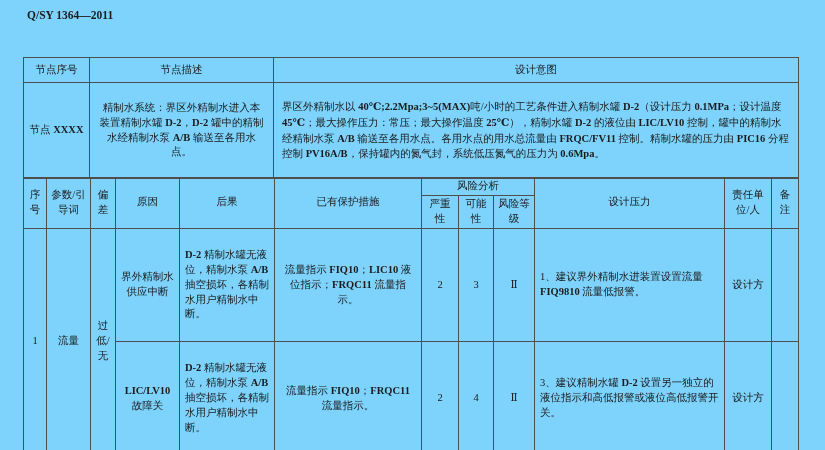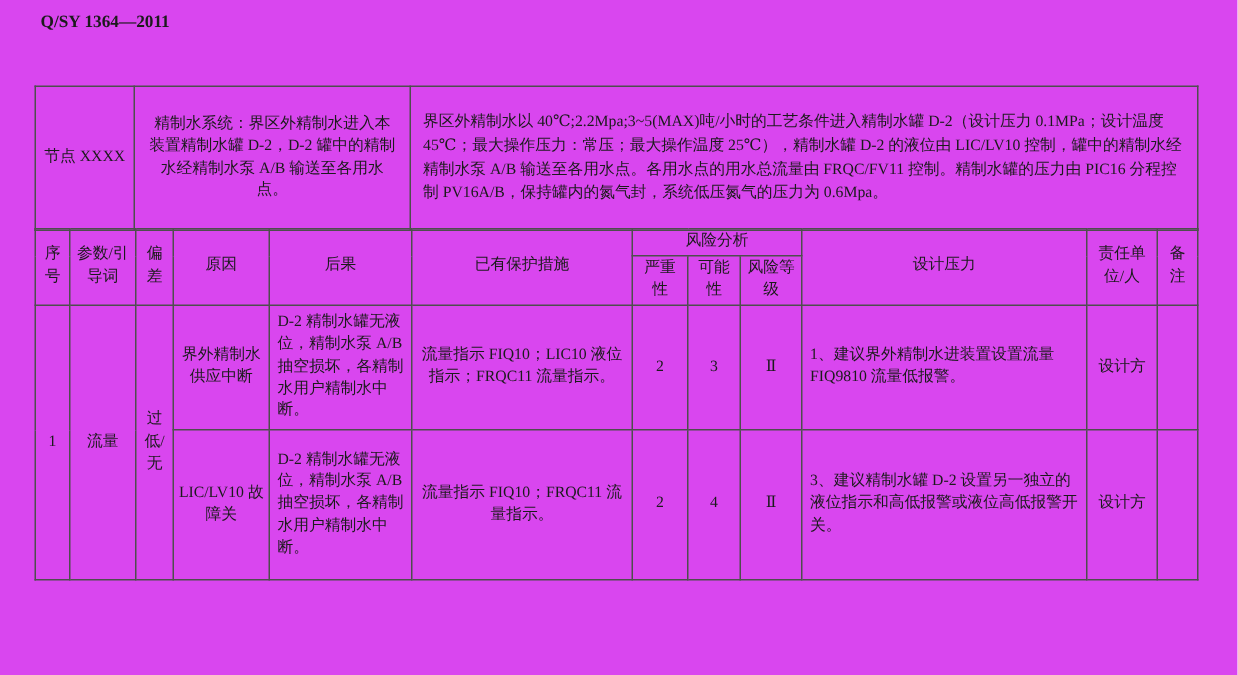--- a/index.html
+++ b/index.html
@@ -1,48 +1,53 @@
 <!DOCTYPE html>
 <html><head>
 <meta charset="utf-8">
 <style>
   html,body{margin:0;padding:0;background:#ffffff;}
-  .canvas{position:relative;width:825px;height:450px;background:#d946ef;
+  .canvas{position:relative;width:825px;height:450px;background:#7dd3fc;
           font-family:"Liberation Serif","DejaVu Serif",serif;color:#1b1b1b;overflow:hidden;}
   .doc-code{position:absolute;left:27px;top:9px;font-size:11.5px;font-weight:bold;}
   .table-title{position:absolute;left:23px;top:36px;width:775px;text-align:center;
                font-size:12px;font-weight:bold;letter-spacing:.5px;}
   .tables{position:absolute;left:23px;top:57px;width:775px;}
   table{border-collapse:collapse;table-layout:fixed;width:775px;}
   .t2,.t3{margin-top:-1px;}
   td{border:1px solid #4e4e4e;font-size:10.5px;line-height:1.42;text-align:center;
      vertical-align:middle;padding:1px 3px;overflow:hidden;word-break:break-word;}
   td.l{text-align:left;}
   td.pad{padding:16px 8px;}
-  td.pad-s{padding:4px 5px;}
-  .b{font-weight:normal;}
+  td.pad-s{padding:19px 5px;}
+  .b{font-weight:bold;}
   .bold{font-weight:bold;}
   .intent{line-height:1.5;}
 </style>
 </head>
 <body>
 
 <div class="canvas">
 
   <div class="doc-code">Q/SY 1364—2011</div>
 
   <div class="tables">
 
     <table class="t t1">
       <colgroup>
           <col style="width:66px">
           <col style="width:184px">
           <col style="width:525px">
         </colgroup>
       <tbody>
+          <tr style="height:25px">
+        <td>节点序号</td>
+        <td>节点描述</td>
+        <td>设计意图</td>
+      </tr>
       <tr style="height:90px">
         <td><span>节点 </span><span class="b">XXXX</span></td>
         <td class="pad"><span>精制水系统：界区外精制水进入本装置精制水罐 </span><span class="b">D-2</span><span>，</span><span class="b">D-2</span><span> 罐中的精制水经精制水泵 </span><span class="b">A/B</span><span> 输送至各用水点。</span></td>
         <td class="l pad intent"><span>界区外精制水以 </span><span class="b">40℃;2.2Mpa;3~5(MAX)</span><span>吨/小时的工艺条件进入精制水罐 </span><span class="b">D-2</span><span>（设计压力 </span><span class="b">0.1MPa</span><span>；设计温度 </span><span class="b">45℃</span><span>；最大操作压力：常压；最大操作温度 </span><span class="b">25℃</span><span>），精制水罐 </span><span class="b">D-2</span><span> 的液位由 </span><span class="b">LIC/LV10</span><span> 控制，罐中的精制水经精制水泵 </span><span class="b">A/B</span><span> 输送至各用水点。各用水点的用水总流量由 </span><span class="b">FRQC/FV11</span><span> 控制。精制水罐的压力由 </span><span class="b">PIC16</span><span> 分程控制 </span><span class="b">PV16A/B</span><span>，保持罐内的氮气封，系统低压氮气的压力为 </span><span class="b">0.6Mpa</span><span>。</span></td>
       </tr>
     </tbody>
       </table>
 
     <table class="t t2">
       <colgroup>

